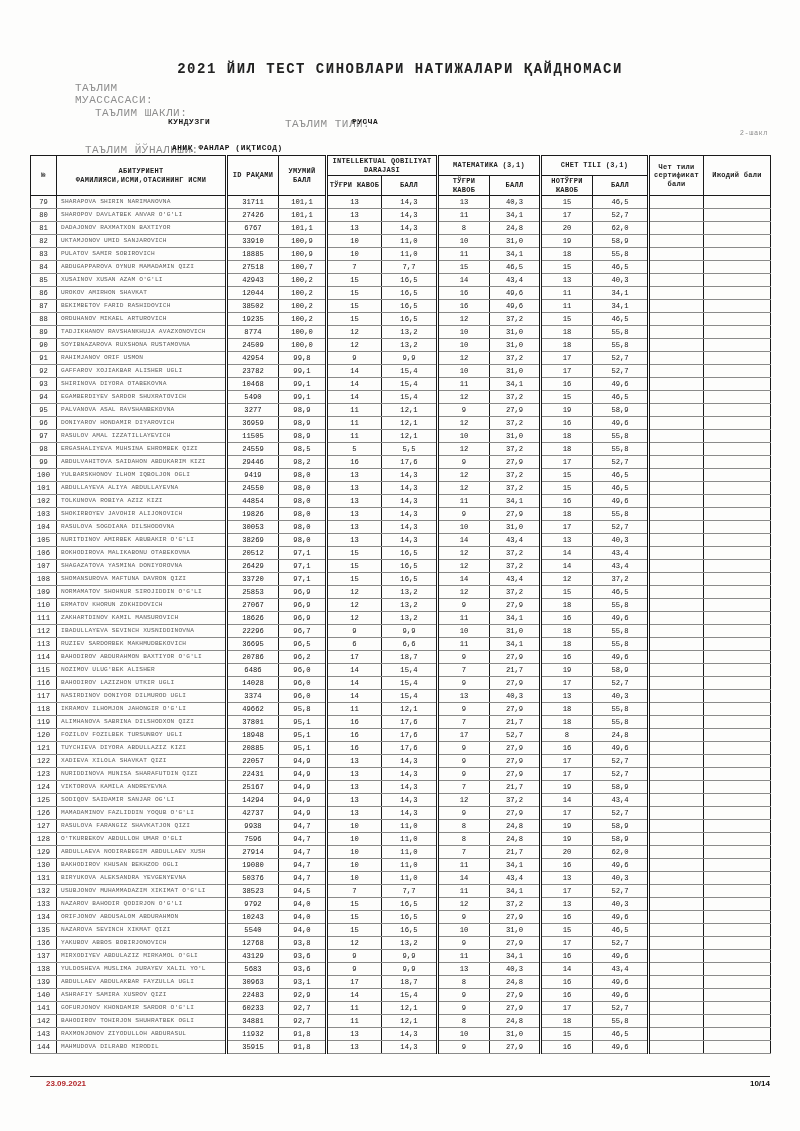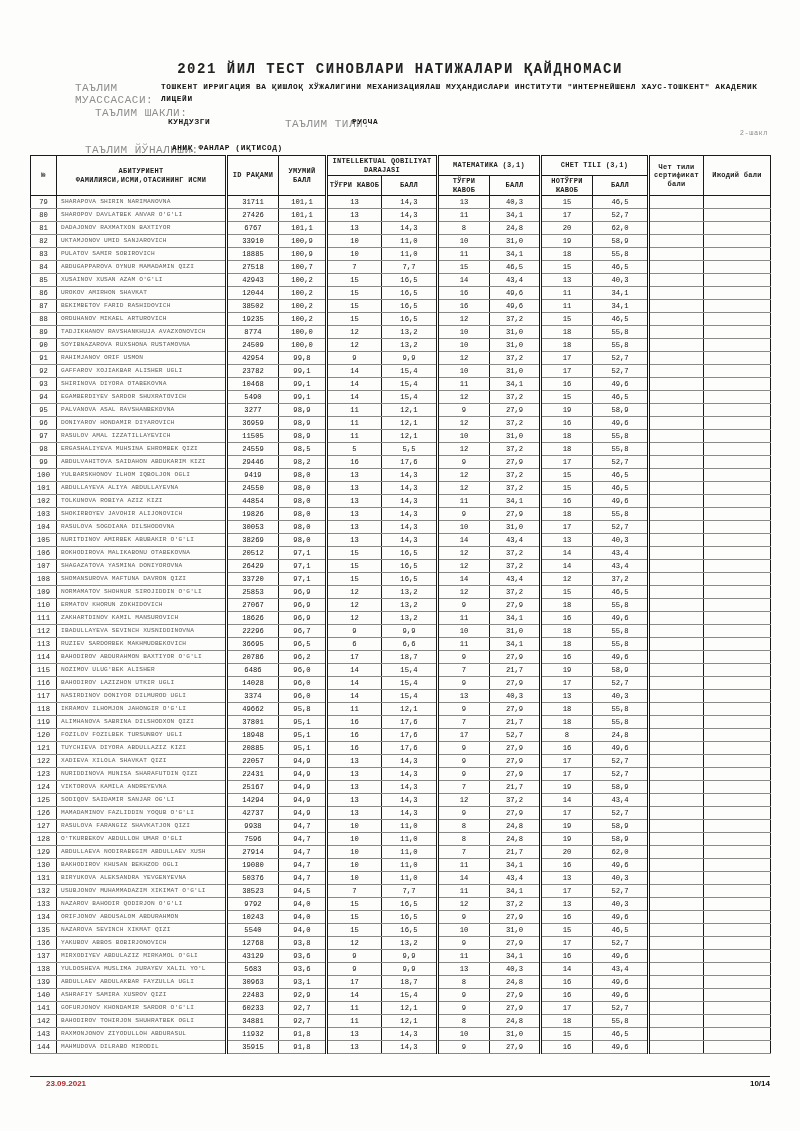--- a/index.html
+++ b/index.html
@@ -62,21 +62,20 @@
     color:#111;font-family:"Liberation Sans",sans-serif;}
 </style>
 </head>
 <body>
 
 <div class="page-title">2021 ЙИЛ ТЕСТ СИНОВЛАРИ НАТИЖАЛАРИ ҚАЙДНОМАСИ</div>
 
 <div class="info">
   <div class="inst-row">
     <span class="lbl">ТАЪЛИМ МУАССАСАСИ:</span>
-    <span class="val">ТОШКЕНТ ИРРИГАЦИЯ ВА ҚИШЛОҚ ХЎЖАЛИГИНИ МЕХАНИЗАЦИЯЛАШ МУҲАНДИСЛАРИ ИНСТИТУТИ "ИНТЕРНЕЙШЕНЛ ХАУС-ТОШКЕНТ" АКАДЕМИК ЛИЦЕЙИ</span>
   </div>
   <span class="lbl shakl-row">ТАЪЛИМ ШАКЛИ:</span>
   <span class="val shakl-value">КУНДУЗГИ</span>
   <span class="lbl tili-label">ТАЪЛИМ ТИЛИ:</span>
   <span class="val tili-value">РУСЧА</span>
   <span class="form-note">2-шакл</span>
   <span class="lbl yonalish-row">ТАЪЛИМ ЙЎНАЛИШИ:</span>
   <span class="val yonalish-value">АНИҚ ФАНЛАР (ИҚТИСОД)</span>
 </div>
 

